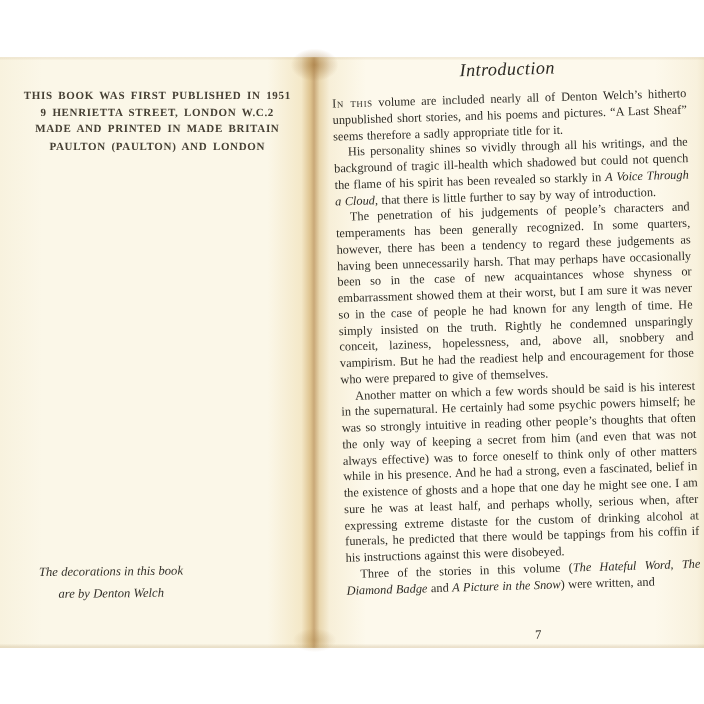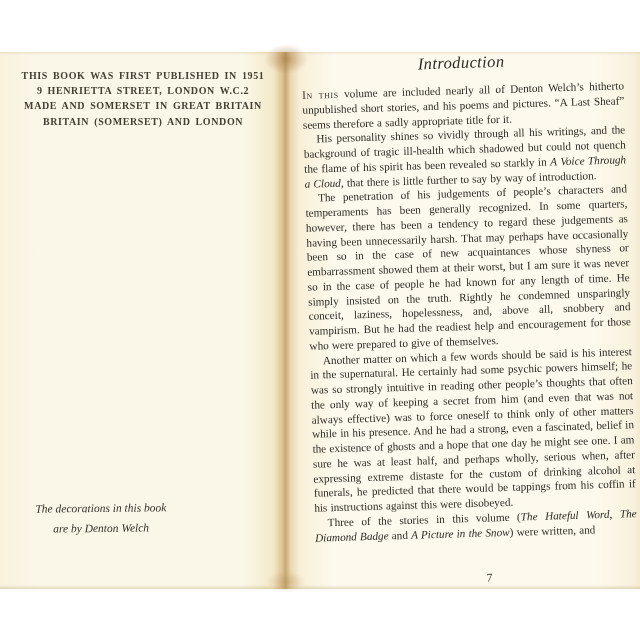--- a/index.html
+++ b/index.html
@@ -46,21 +46,21 @@
     background: linear-gradient(180deg, rgba(180,150,100,0), rgba(176,146,96,0.30));
   }
   .photo-top-edge {
     position: absolute;
     left: 0; right: 0; top: 0; height: 3px;
     background: linear-gradient(0deg, rgba(190,160,110,0), rgba(186,156,106,0.22));
   }
   
   .left-page {
     position: absolute;
-    left: 0; top: 0;
+    left: 0; top: 12px;
     width: 327px; height: 100%;
   }
   .imprint-block {
     position: absolute;
     left: 4px; top: 16px;
     width: 278px;
     text-align: center;
     font-size: 10px;
     font-weight: bold;
     letter-spacing: 0.6px;
@@ -135,22 +135,22 @@
 <body>
 
 <div class="book-photo">
 
   <div class="photo-top-edge"></div>
 
   <div class="left-page">
     <div class="imprint-block">
       <div>THIS BOOK WAS FIRST PUBLISHED IN 1951</div>
       <div>9 HENRIETTA STREET, LONDON W.C.2</div>
-      <div>MADE AND SOMERSET IN GREAT BRITAIN</div>
-      <div>BRITAIN (SOMERSET) AND LONDON</div>
+      <div>MADE AND PRINTED IN MADE BRITAIN</div>
+      <div>PAULTON (PAULTON) AND LONDON</div>
     </div>
     <div class="decoration-note">
       <div>The decorations in this book</div>
       <div>are by Denton Welch</div>
     </div>
   </div>
 
   <div class="gutter-top-shadow"></div>
   <div class="gutter-bottom-shadow"></div>
 

